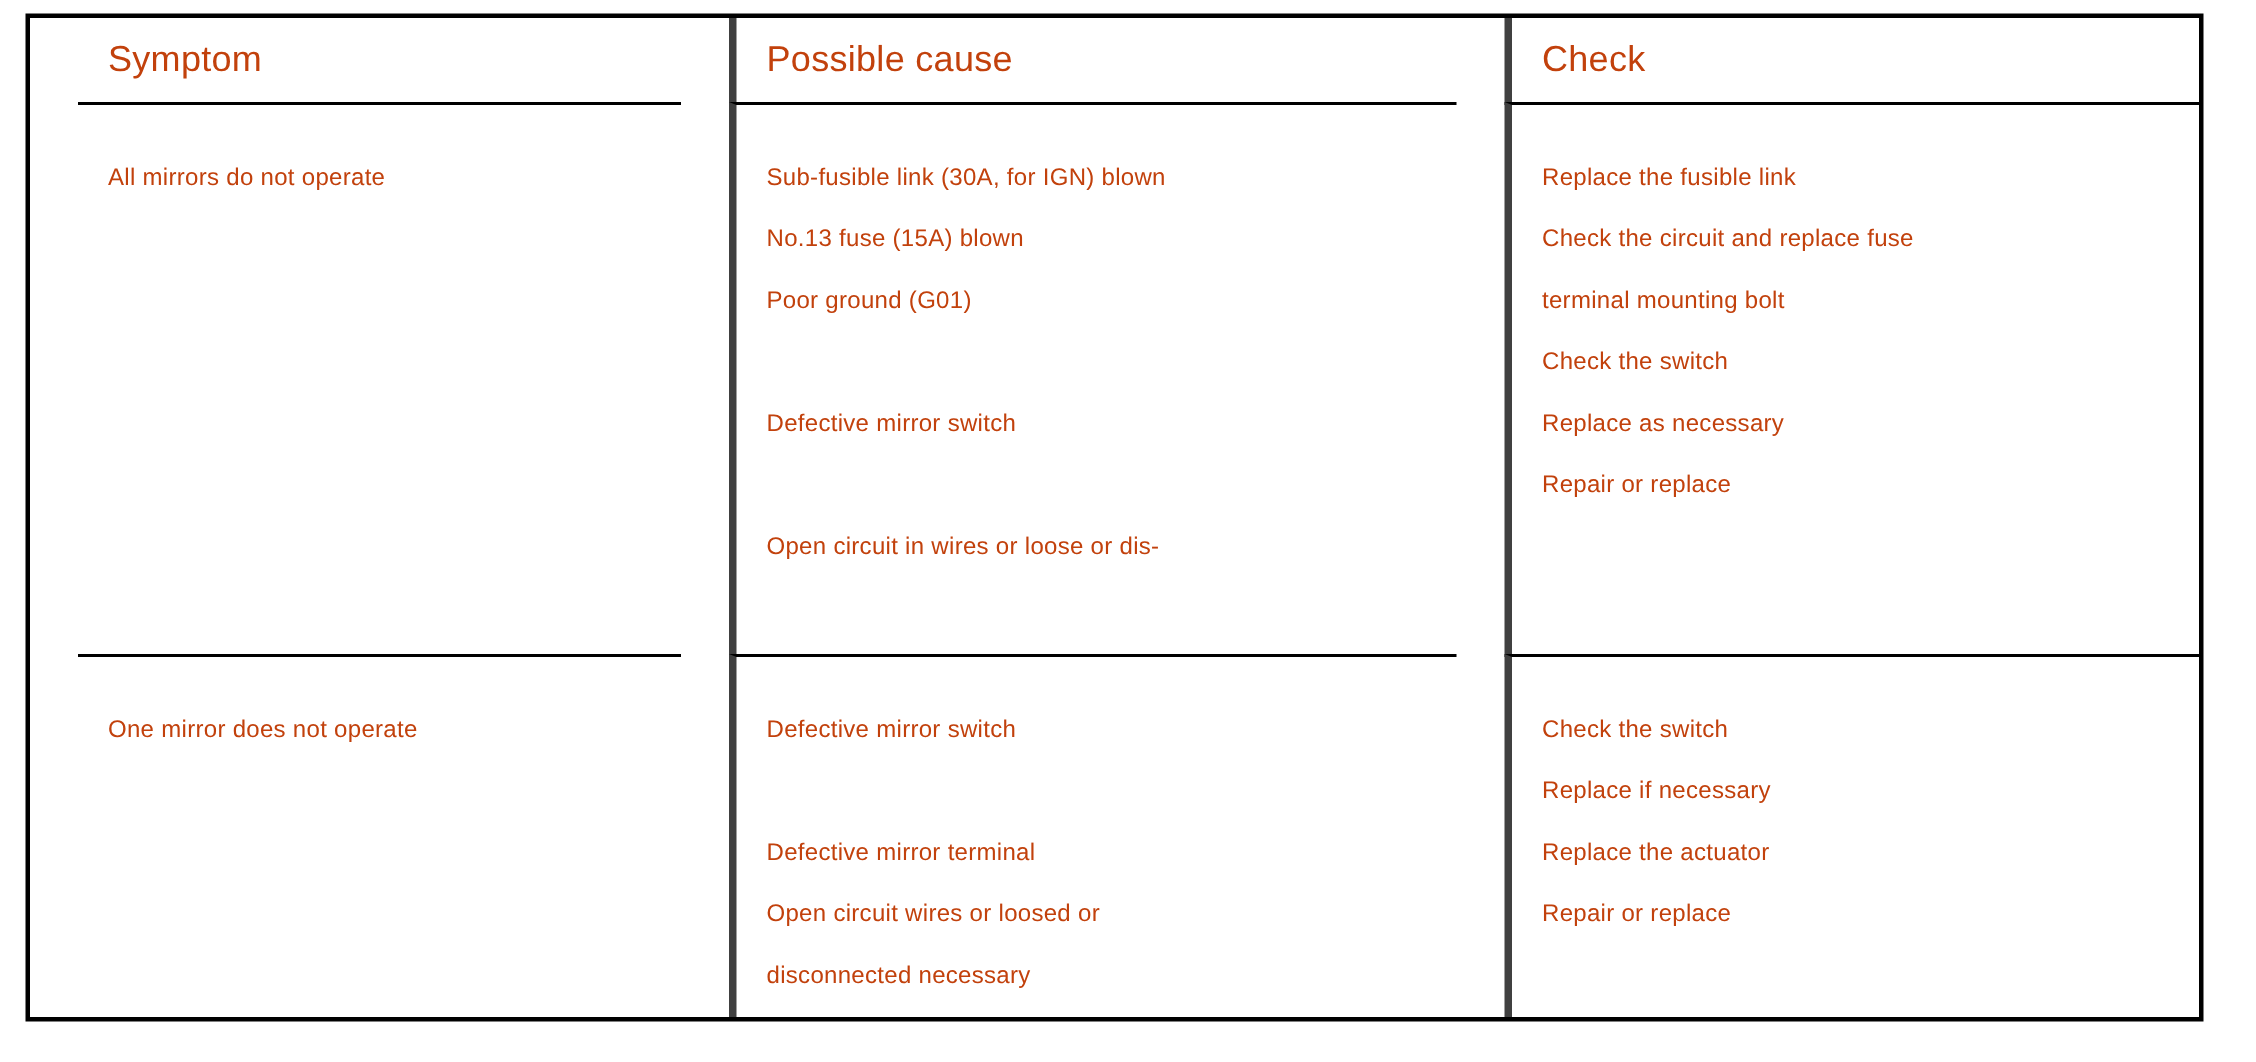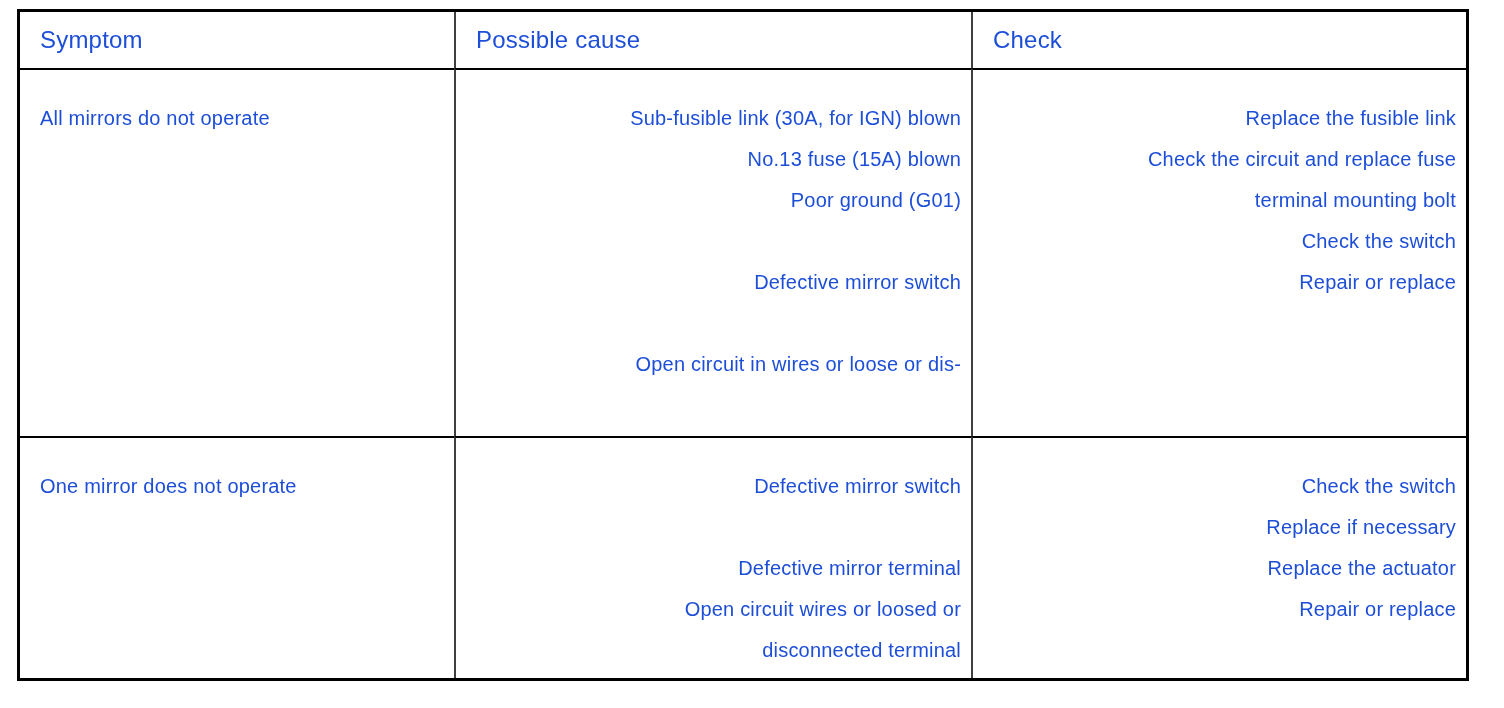--- a/index.html
+++ b/index.html
@@ -24,36 +24,37 @@
     display: grid;
     grid-template-columns: 434px 517px 495px;
     grid-template-rows: 56px 368px 242px;
     border: 3px solid #000000;
     box-sizing: content-box;
     background: #ffffff;
   }
   .cell {
     box-sizing: border-box;
     overflow: hidden;
-    color: #1d4ed8;
+    color: #c2410c;
     padding: 28px 10px 0 20px;
+    margin-left: 32px;
   }
-  .cell.col1, .cell.col2 { border-left: 2px solid #404040; text-align: right; }
+  .cell.col1, .cell.col2 { border-left: 5px solid #404040; }
   .cell.row1, .cell.row2 { border-top: 2px solid #000000; }
   .cell.head {
     display: flex;
     align-items: center;
     padding-top: 0;
     font-size: 24px;
     letter-spacing: 0.2px;
   }
   .ln {
     height: 41px;
     line-height: 41px;
-    font-size: 20px;
+    font-size: 16px;
     letter-spacing: 0.2px;
     white-space: nowrap;
   }
 </style>
 </head>
 <body>
 
 <div class="page">
   <div class="tbl">
 
@@ -71,32 +72,33 @@
       <div class="ln"></div>
       <div class="ln">Defective mirror switch</div>
       <div class="ln"></div>
       <div class="ln">Open circuit in wires or loose or dis-</div>
     </div>
     <div class="cell col2 row1">
       <div class="ln">Replace the fusible link</div>
       <div class="ln">Check the circuit and replace fuse</div>
       <div class="ln">terminal mounting bolt</div>
       <div class="ln">Check the switch</div>
+      <div class="ln">Replace as necessary</div>
       <div class="ln">Repair or replace</div>
     </div>
 
     <div class="cell col0 row2">
       <div class="ln">One mirror does not operate</div>
     </div>
     <div class="cell col1 row2">
       <div class="ln">Defective mirror switch</div>
       <div class="ln"></div>
       <div class="ln">Defective mirror terminal</div>
       <div class="ln">Open circuit wires or loosed or</div>
-      <div class="ln">disconnected terminal</div>
+      <div class="ln">disconnected necessary</div>
     </div>
     <div class="cell col2 row2">
       <div class="ln">Check the switch</div>
       <div class="ln">Replace if necessary</div>
       <div class="ln">Replace the actuator</div>
       <div class="ln">Repair or replace</div>
     </div>
 
   </div>
 </div>

